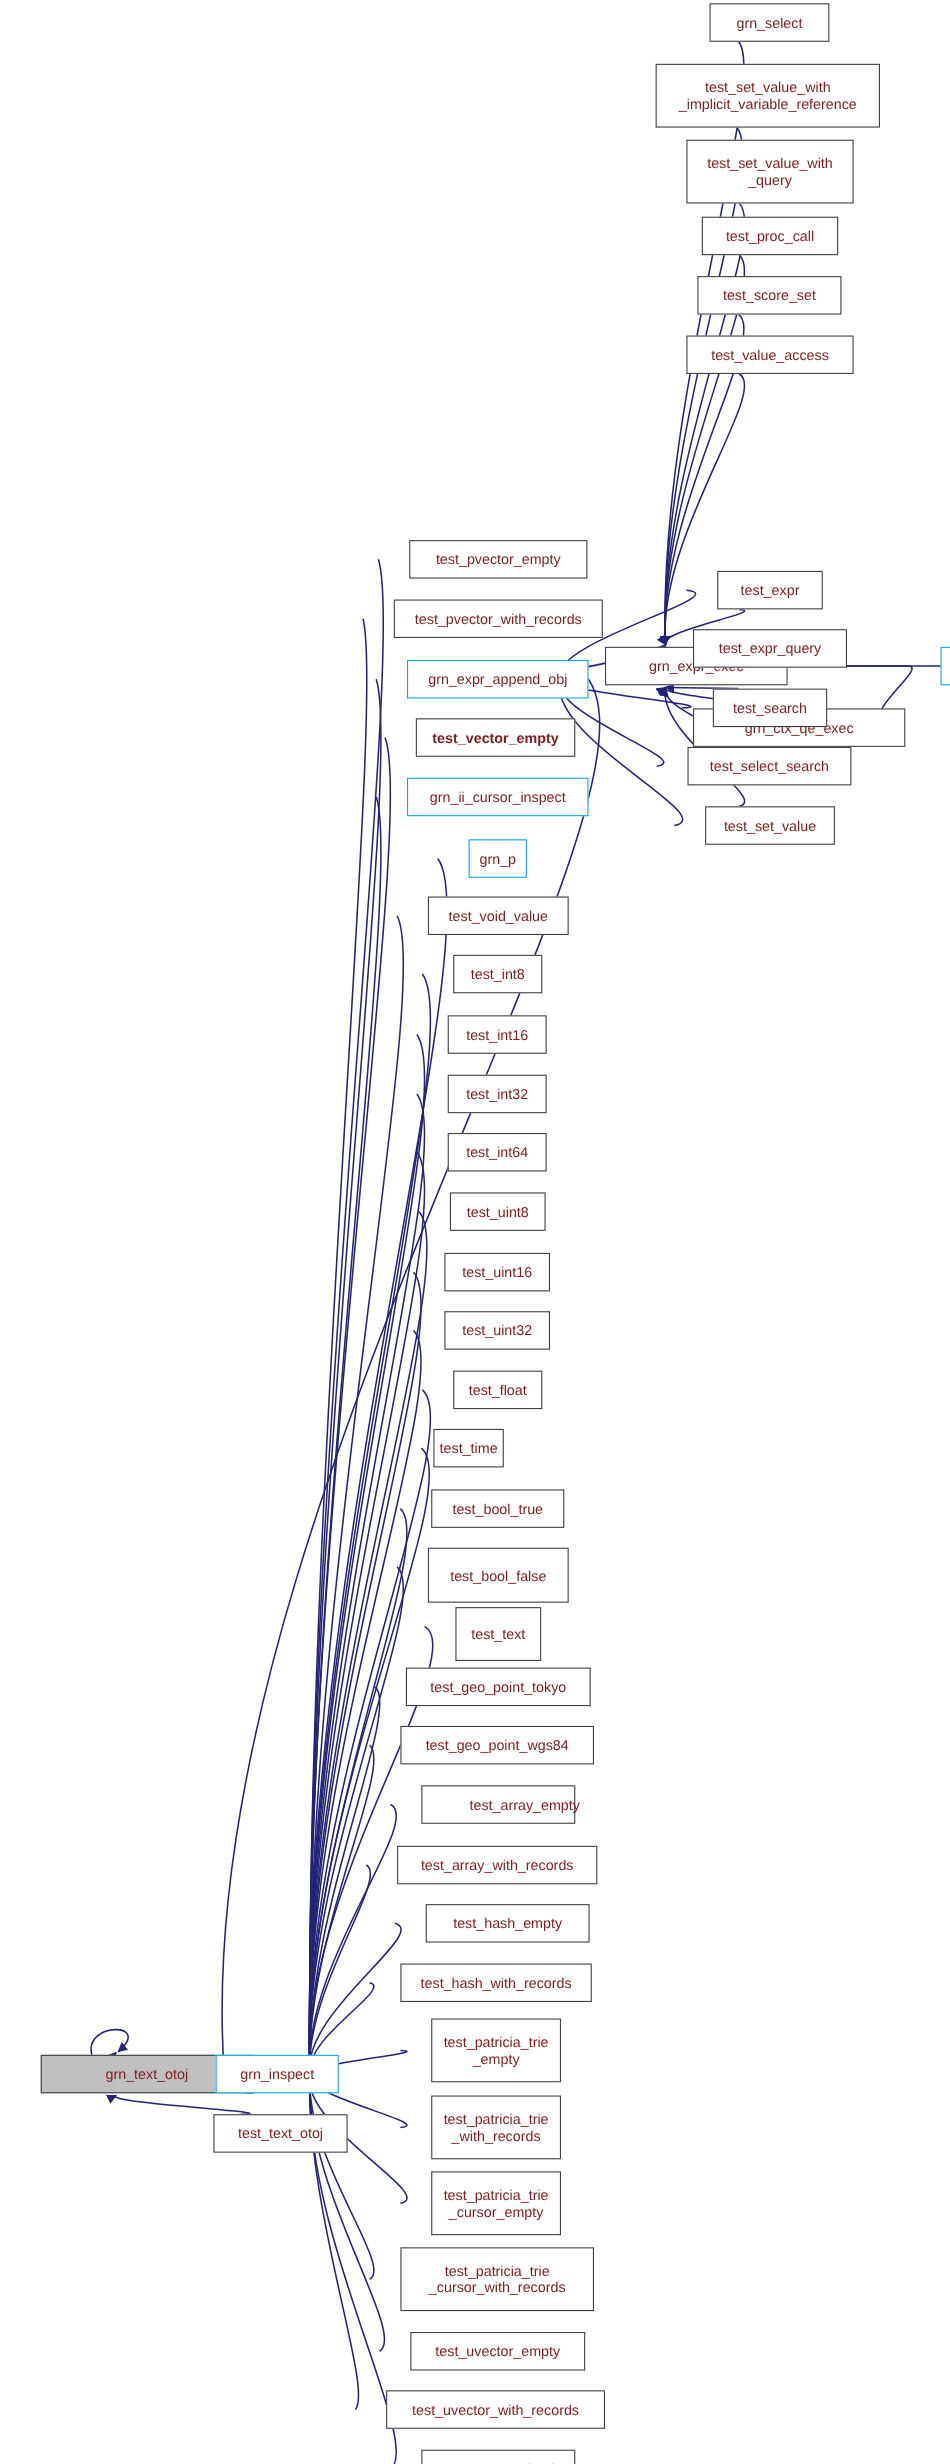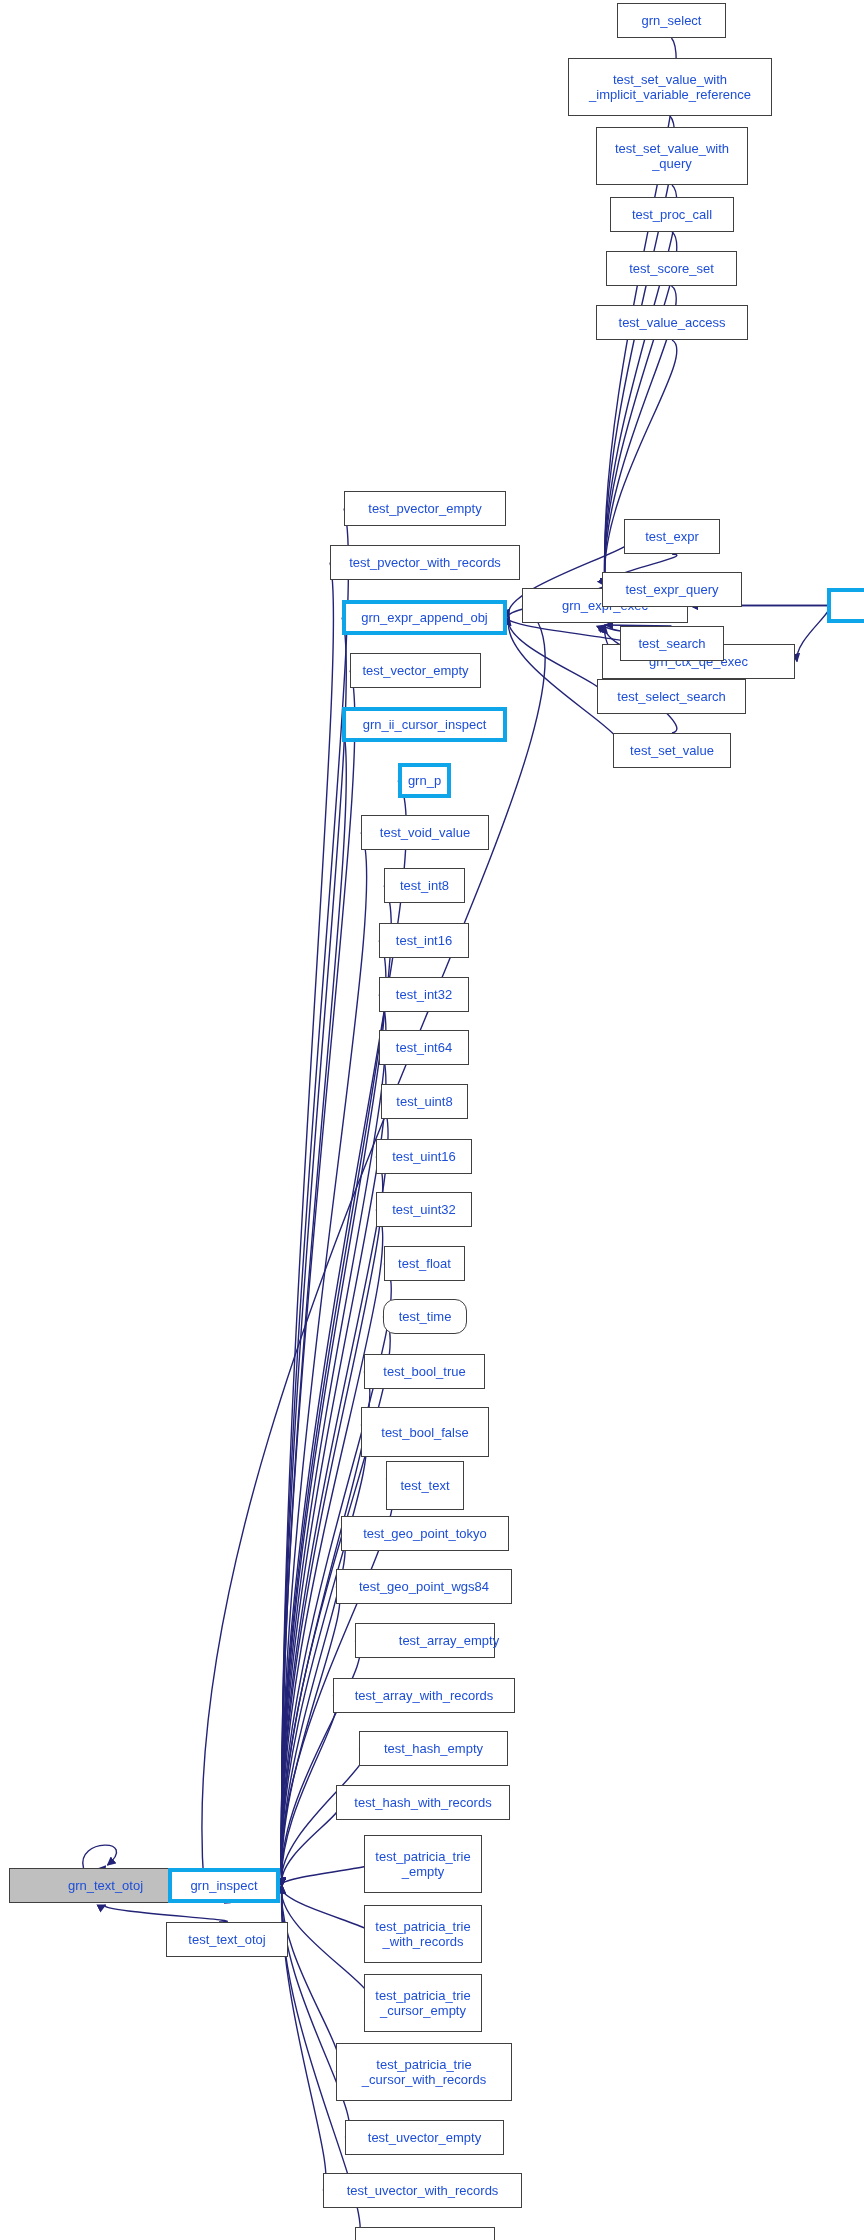--- a/index.html
+++ b/index.html
@@ -26,30 +26,31 @@
   }
   .node {
     position: absolute;
     box-sizing: border-box;
     display: flex;
     align-items: center;
     justify-content: center;
     text-align: center;
     background: #ffffff;
     border: 1px solid #404040;
-    color: #1d4ed8;
+    color: #7f1d1d;
     font-size: 13px;
     line-height: 15px;
     letter-spacing: 0px;
     white-space: pre-line;
     z-index: 5;
     cursor: pointer;
+    margin-left: 28px;
   }
   .node.highlight {
-    border: 4px solid #0ea5e9;
+    border: 1px solid #0ea5e9;
   }
   .node.current {
     background: #bfbfbf;
     border: 1px solid #404040;
   }
 </style>
 </head>
 <body>
 
 <div id="canvas">
@@ -132,33 +133,33 @@
     <div class="node" style="left: 606px; top: 251px; width: 131px; height: 35px;">test_score_set</div>
     <div class="node" style="left: 596px; top: 305px; width: 152px; height: 35px;">test_value_access</div>
     <div class="node" style="left: 624px; top: 519px; width: 96px; height: 35px;">test_expr</div>
     <div class="node" style="left: 602px; top: 572px; width: 140px; height: 35px;">test_expr_query</div>
     <div class="node" style="left: 620px; top: 626px; width: 104px; height: 35px;">test_search</div>
     <div class="node" style="left: 597px; top: 679px; width: 149px; height: 35px;">test_select_search</div>
     <div class="node" style="left: 613px; top: 733px; width: 118px; height: 35px;">test_set_value</div>
     <div class="node" style="left: 344px; top: 491px; width: 162px; height: 35px;">test_pvector_empty</div>
     <div class="node" style="left: 330px; top: 545px; width: 190px; height: 35px;">test_pvector_with_records</div>
     <div class="node highlight" style="left: 342px; top: 600px; width: 165px; height: 35px;">grn_expr_append_obj</div>
-    <div class="node" style="left: 350px; top: 653px; width: 131px; height: 35px;">test_vector_empty</div>
+    <div class="node" style="left: 350px; top: 653px; width: 145px; height: 35px; font-weight: bold;">test_vector_empty</div>
     <div class="node highlight" style="left: 342px; top: 707px; width: 165px; height: 35px;">grn_ii_cursor_inspect</div>
     <div class="node highlight" style="left: 398px; top: 763px; width: 53px; height: 35px;">grn_p</div>
     <div class="node" style="left: 361px; top: 815px; width: 128px; height: 35px;">test_void_value</div>
     <div class="node" style="left: 384px; top: 868px; width: 81px; height: 35px;">test_int8</div>
     <div class="node" style="left: 379px; top: 923px; width: 90px; height: 35px;">test_int16</div>
     <div class="node" style="left: 379px; top: 977px; width: 90px; height: 35px;">test_int32</div>
     <div class="node" style="left: 379px; top: 1030px; width: 90px; height: 35px;">test_int64</div>
     <div class="node" style="left: 381px; top: 1084px; width: 87px; height: 35px;">test_uint8</div>
     <div class="node" style="left: 376px; top: 1139px; width: 96px; height: 35px;">test_uint16</div>
     <div class="node" style="left: 376px; top: 1192px; width: 96px; height: 35px;">test_uint32</div>
     <div class="node" style="left: 384px; top: 1246px; width: 81px; height: 35px;">test_float</div>
-    <div class="node" style="left: 383px; top: 1299px; width: 84px; height: 35px; border-radius: 12px;">test_time</div>
+    <div class="node" style="left: 366px; top: 1299px; width: 64px; height: 35px;">test_time</div>
     <div class="node" style="left: 364px; top: 1354px; width: 121px; height: 35px;">test_bool_true</div>
     <div class="node" style="left: 361px; top: 1407px; width: 128px; height: 50px;">test_bool_false</div>
     <div class="node" style="left: 386px; top: 1461px; width: 78px; height: 49px;">test_text</div>
     <div class="node" style="left: 341px; top: 1516px; width: 168px; height: 35px;">test_geo_point_tokyo</div>
     <div class="node" style="left: 336px; top: 1569px; width: 176px; height: 35px;">test_geo_point_wgs84</div>
     <div class="node" style="left: 355px; top: 1623px; width: 140px; height: 35px; padding-left: 48px;">test_array_empty</div>
     <div class="node" style="left: 333px; top: 1678px; width: 182px; height: 35px;">test_array_with_records</div>
     <div class="node" style="left: 359px; top: 1731px; width: 149px; height: 35px;">test_hash_empty</div>
     <div class="node" style="left: 336px; top: 1785px; width: 174px; height: 35px;">test_hash_with_records</div>
     <div class="node" style="left: 364px; top: 1835px; width: 118px; height: 58px;">test_patricia_trie

